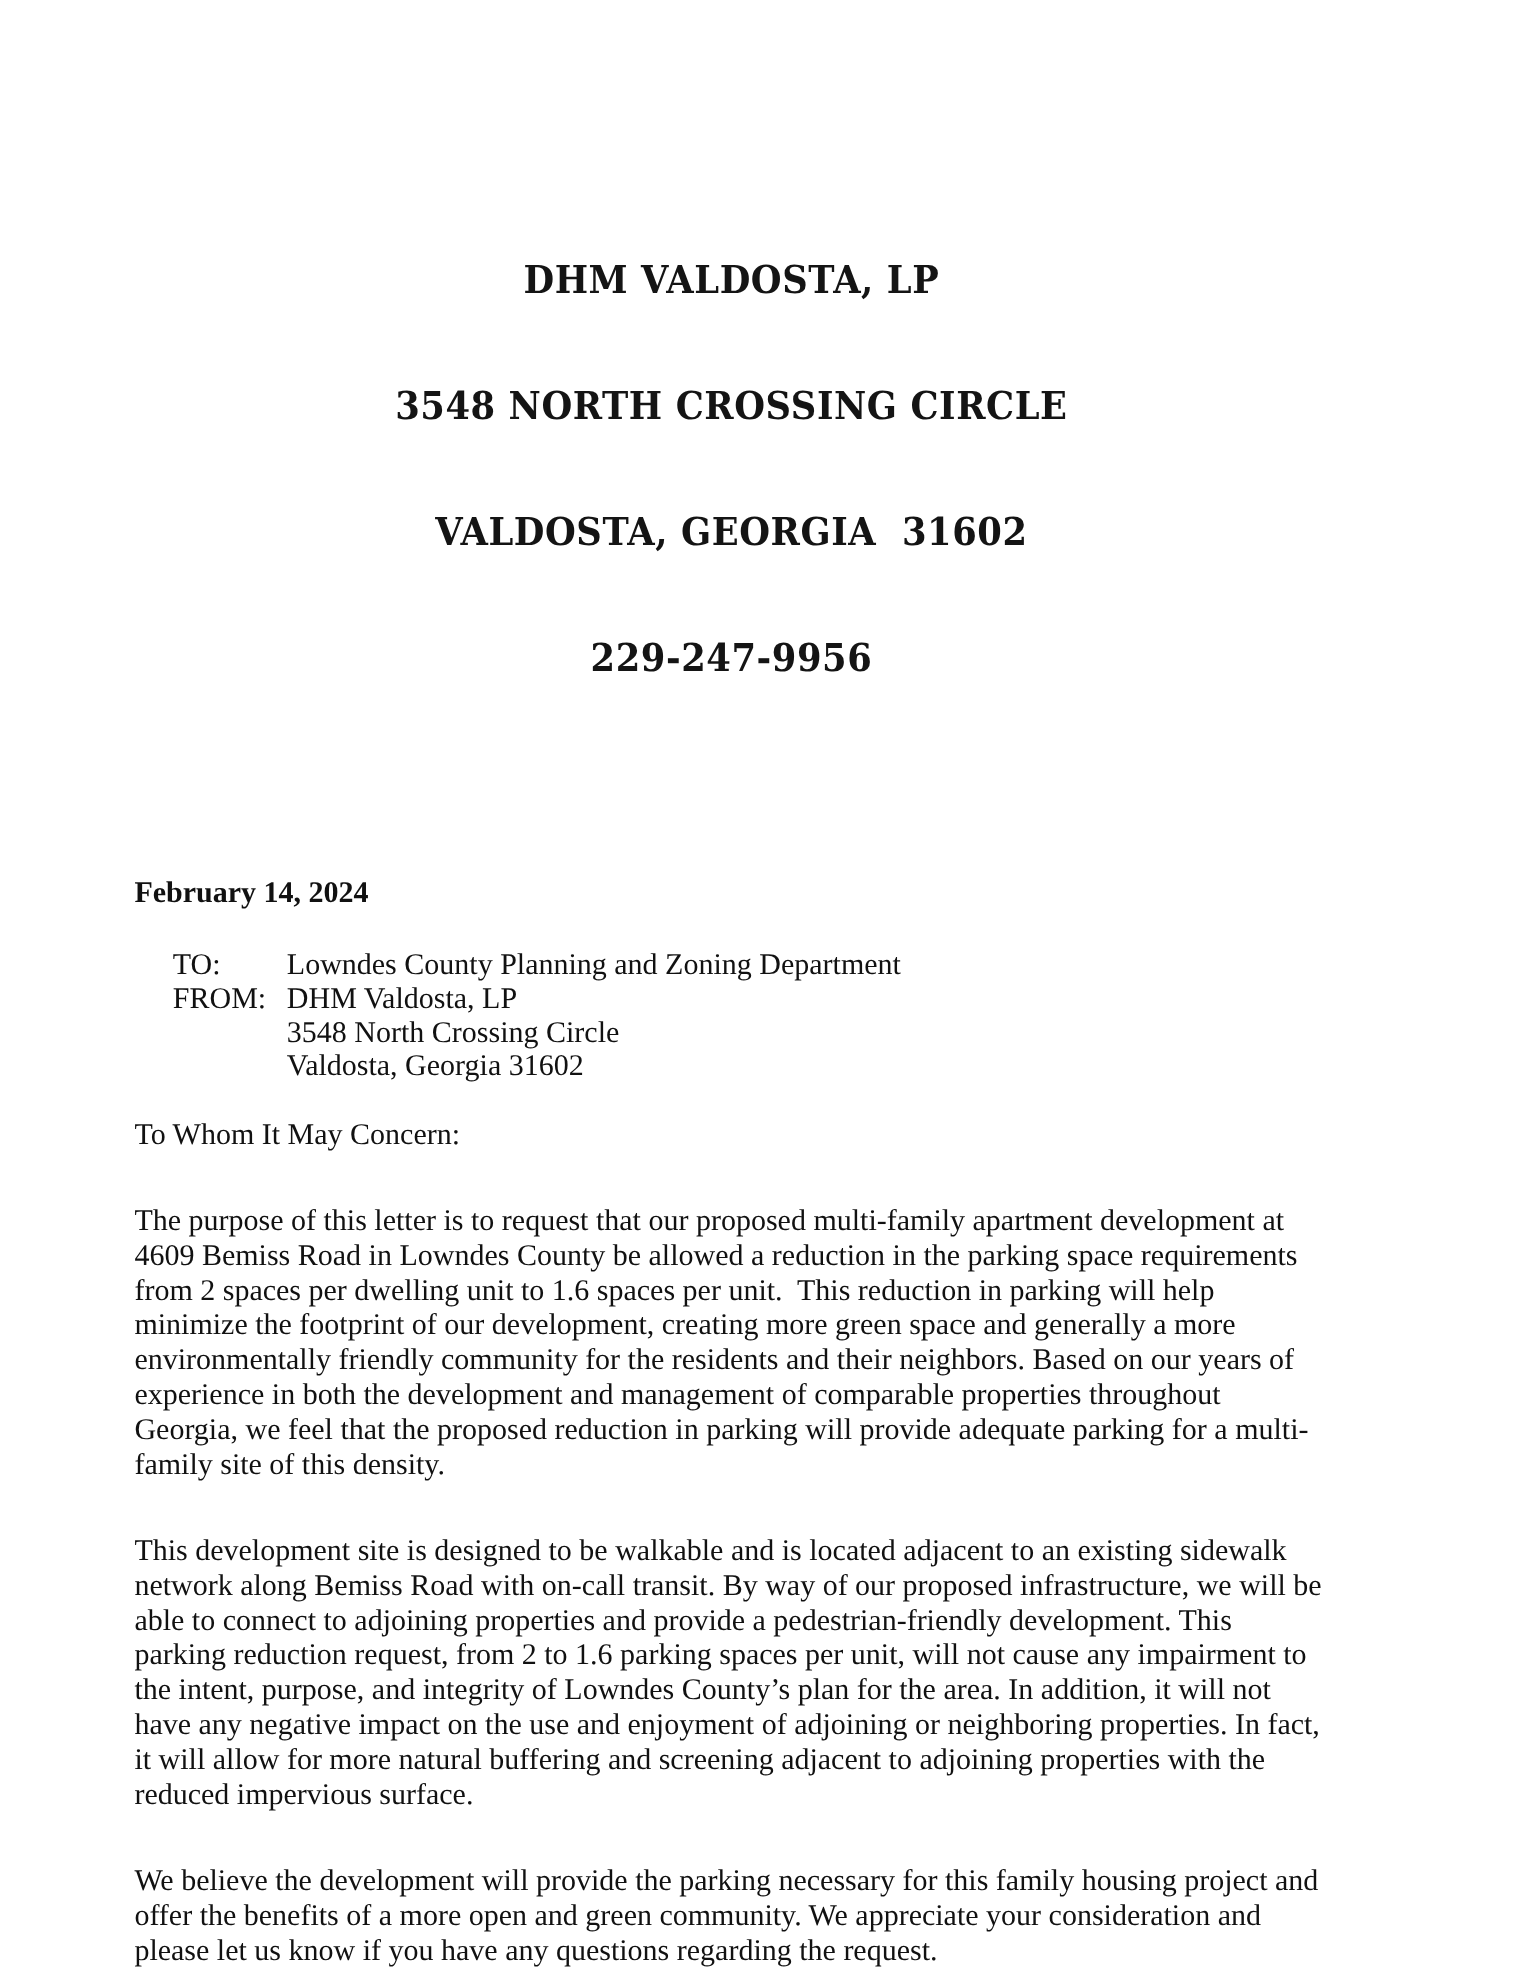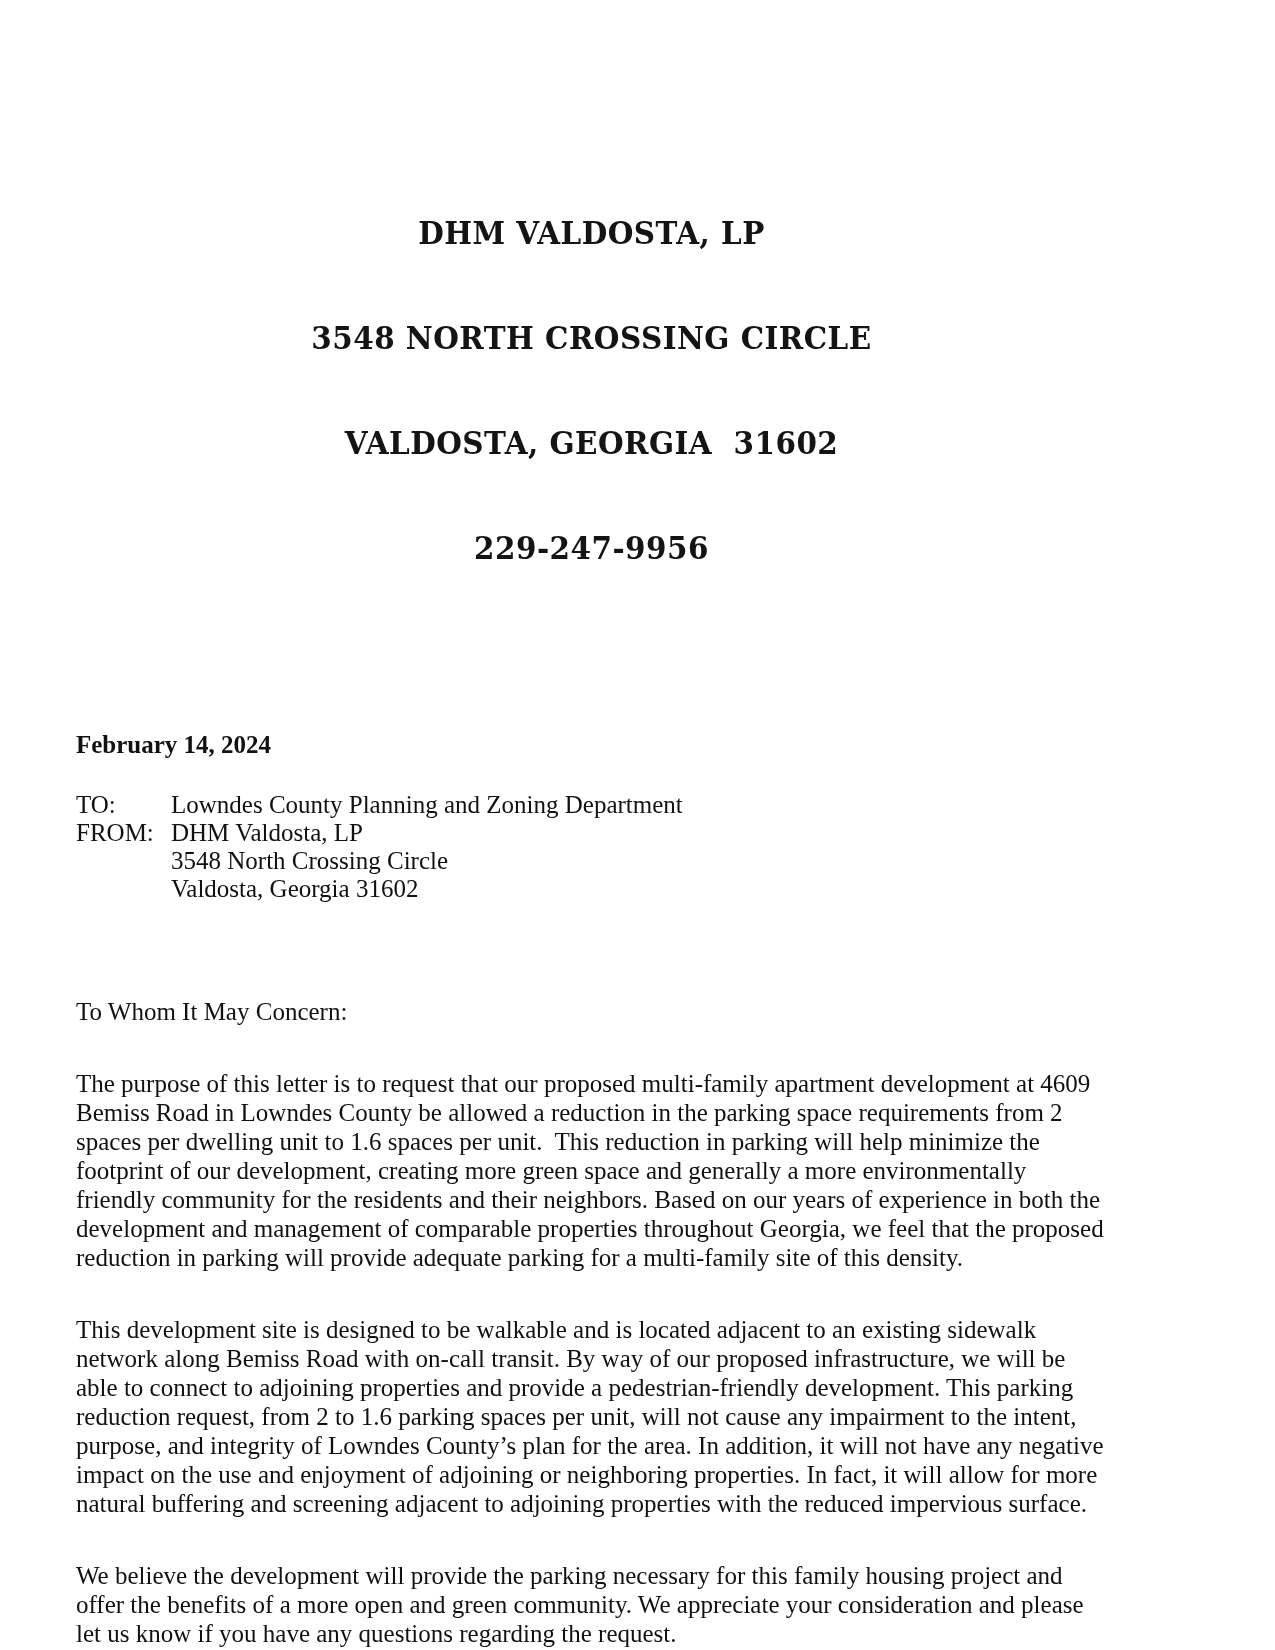--- a/index.html
+++ b/index.html
@@ -11,21 +11,21 @@
   .page {
     position: relative;
     width: 1275px;
     height: 1650px;
     margin: 0 auto;
     background: #ffffff;
     color: #111111;
     font-family: "Liberation Serif", serif;
     font-size: 25px;
     line-height: 29px;
-    padding: 0 168px 0 76px;
+    padding: 0 168px 0 112px;
     overflow: hidden;
   }
 
   
   .letterhead {
     margin-top: 146px;
     text-align: center;
     font-family: "DejaVu Serif", serif;
     font-weight: bold;
     font-size: 32px;
@@ -44,34 +44,35 @@
     font-weight: bold;
   }
 
   
   .addr-block {
     margin-top: 32px;
   }
   .addr-row {
     display: flex;
     line-height: 28px;
+    margin-left: 32px;
   }
   .addr-label {
     flex: 0 0 95px;
     white-space: pre-wrap;
   }
   .addr-value {
     flex: 1 1 auto;
     white-space: pre-wrap;
     font-family: Liberation Serif, serif;
   }
 
   
   .salutation {
-    margin-top: 94px;
+    margin-top: 28px;
     white-space: pre-wrap;
   }
   .body-paragraph {
     margin-top: 43px;
     white-space: pre-wrap;
     text-align: left;
   }
 </style>
 </head>
 <body>

